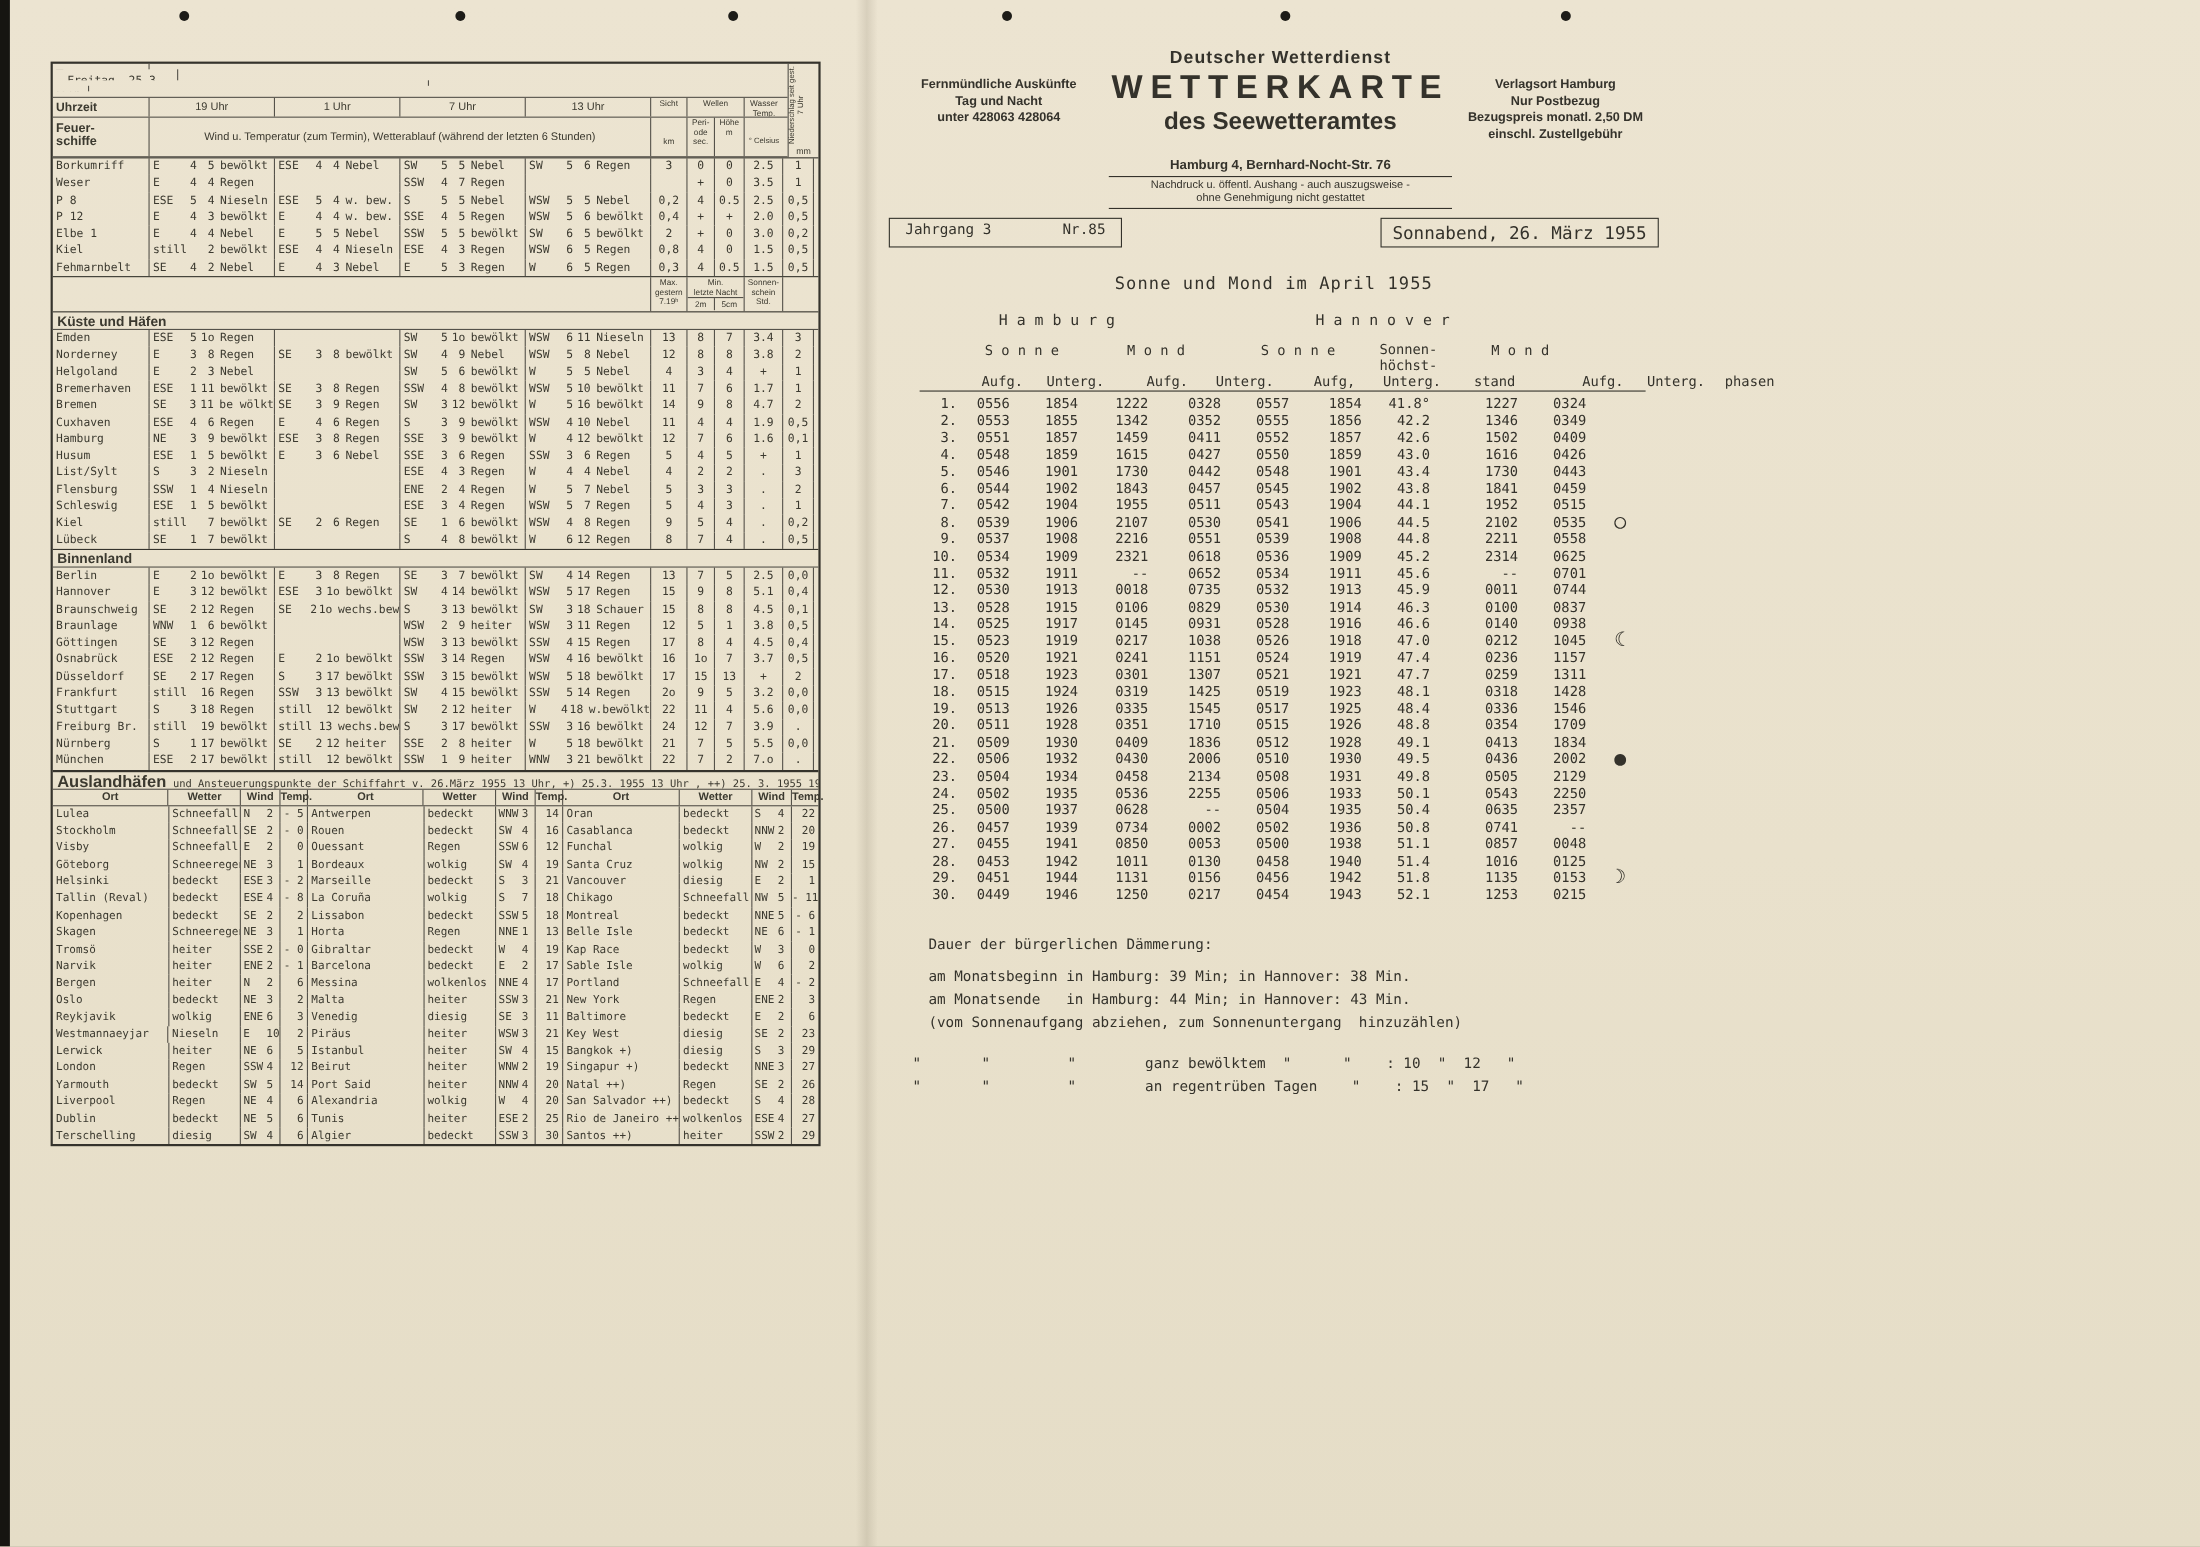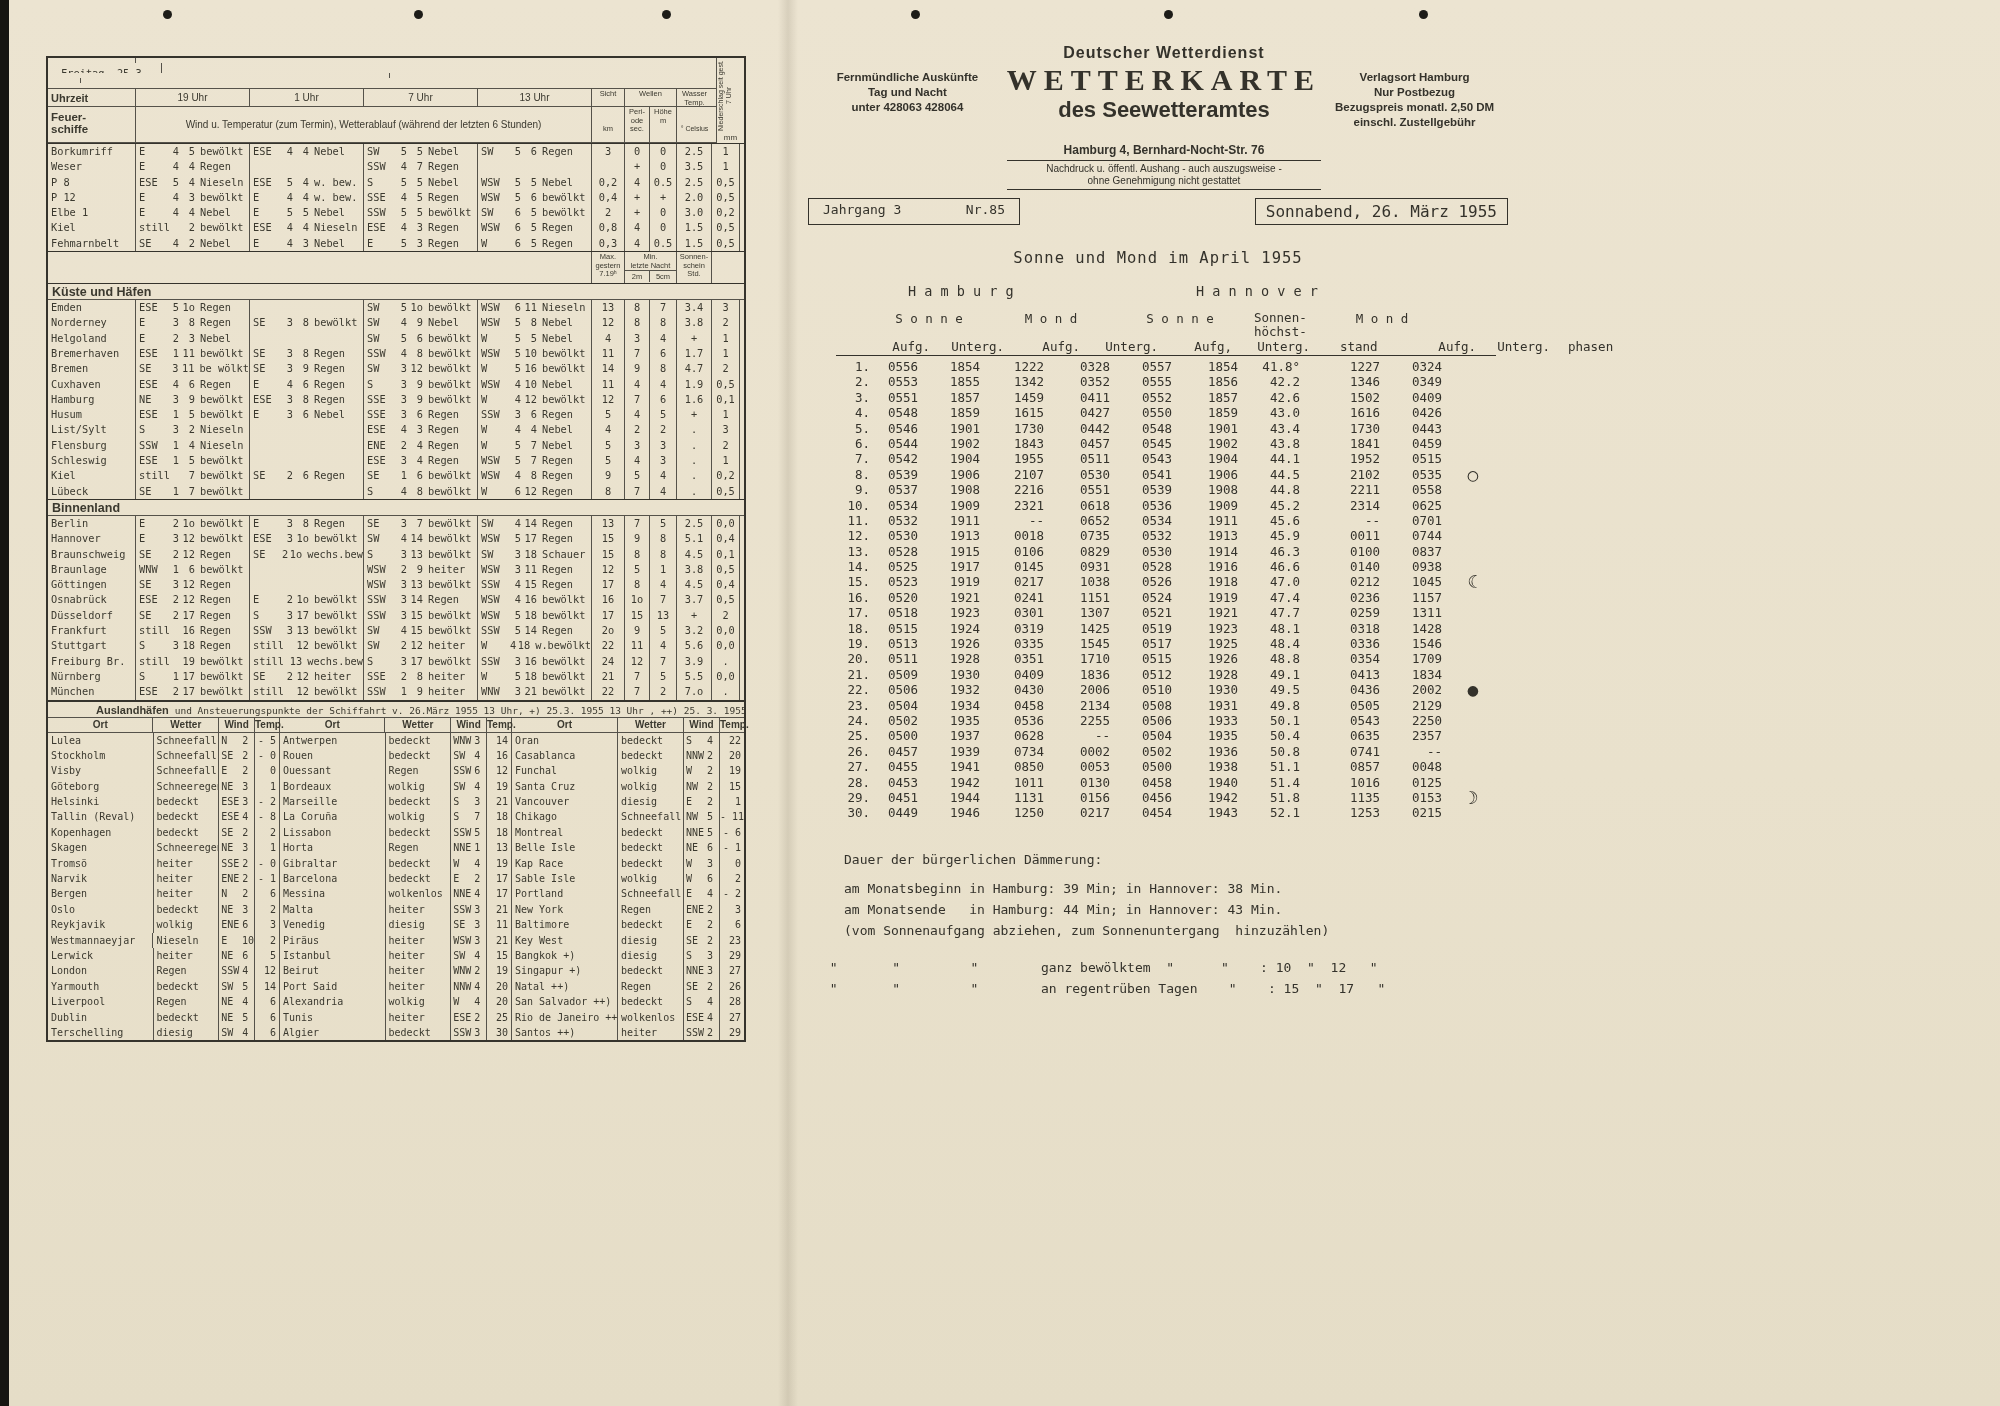--- a/index.html
+++ b/index.html
@@ -56,21 +56,21 @@
   .mid{height:32px;border-top:1.5px solid #35332c;}
   .midspacer{width:544px;}
   .minsplit{display:flex;border-top:1px solid #55524a;height:12px;line-height:11px;}
   .minsplit span{font-family:"Liberation Sans",sans-serif;font-size:7.5px;}
   .minsplit span:first-child{width:25px;border-right:1px solid #55524a;}
   .minsplit span:last-child{flex:1;}
   .sect{height:17px;line-height:16px;font-family:"Liberation Sans",sans-serif;font-weight:bold;
         font-size:12.5px;padding-left:4px;border-top:1.5px solid #35332c;border-bottom:1px solid #55524a;}
   .aus-head{border-top:2px solid #35332c;border-bottom:1px solid #55524a;height:18px;line-height:17px;
             padding-left:4px;white-space:nowrap;overflow:hidden;}
-  .aus-title{font-family:"Liberation Sans",sans-serif;font-weight:bold;font-size:11px;margin-left:44px;}
+  .aus-title{font-family:"Liberation Sans",sans-serif;font-weight:bold;font-size:15px;}
   .aus-sub{font-size:9.5px;margin-left:6px;}
   .aus-cols{display:flex;height:15px;line-height:14px;border-bottom:1px solid #55524a;}
   .aus-rows{font-size:10px;}
   .aus-row{display:flex;height:15.4px;line-height:15.4px;font-size:10px;}
   .aus-grp{display:flex;width:232px;border-right:1px solid #55524a;}
   .aus-grp:last-child{border-right:none;}
   .a-ort{width:106px;padding-left:3px;border-right:1px solid #55524a;white-space:nowrap;overflow:hidden;}
   .a-wetter{width:66px;padding-left:3px;border-right:1px solid #55524a;white-space:nowrap;overflow:hidden;}
   .a-wind{width:36px;display:flex;border-right:1px solid #55524a;}
   .a-wd{width:23px;padding-left:2px;}
@@ -82,21 +82,21 @@
 
   
   .right-panel{position:absolute;left:808px;top:44px;width:700px;color:#34322b;}
   .masthead{display:flex;}
   .mh-left{width:200px;text-align:center;font-family:"Liberation Sans",sans-serif;font-weight:bold;
            font-size:11.5px;line-height:15px;padding-top:26px;}
   .mh-center{flex:1;text-align:center;}
   .mh-right{width:188px;text-align:center;font-family:"Liberation Sans",sans-serif;font-weight:bold;
             font-size:11.5px;line-height:15px;padding-top:26px;}
   .mh-dwd{font-family:"Liberation Sans",sans-serif;font-weight:bold;font-size:16px;letter-spacing:1px;}
-  .mh-title{font-family:Liberation Serif, serif;font-weight:bold;font-size:30px;letter-spacing:7px;margin-top:1px;}
+  .mh-title{font-family:Liberation Sans, sans-serif;font-weight:bold;font-size:30px;letter-spacing:7px;margin-top:1px;}
   .mh-sub{font-family:"Liberation Sans",sans-serif;font-weight:bold;font-size:22px;}
   .mh-addr{font-family:Liberation Sans, sans-serif;font-weight:bold;font-size:12px;margin-top:20px;}
   .mh-notice{border-top:1px solid #34322b;border-bottom:1px solid #34322b;margin-top:3px;
              padding:2px 0;font-family:"Liberation Sans",sans-serif;font-size:10px;line-height:12px;}
   .issue-row{display:flex;justify-content:space-between;margin-top:8px;}
   .issue-box{border:1.5px solid #34322b;padding:3px 14px;font-size:13px;width:212px;
              display:flex;justify-content:space-between;}
   .date-box{border:1.5px solid #34322b;padding:3px 10px;font-size:16px;}
   .sm-title{text-align:center;margin-top:24px;font-size:15.5px;letter-spacing:1px;}
   .cities{position:relative;height:18px;margin-top:16px;font-size:13.5px;}

